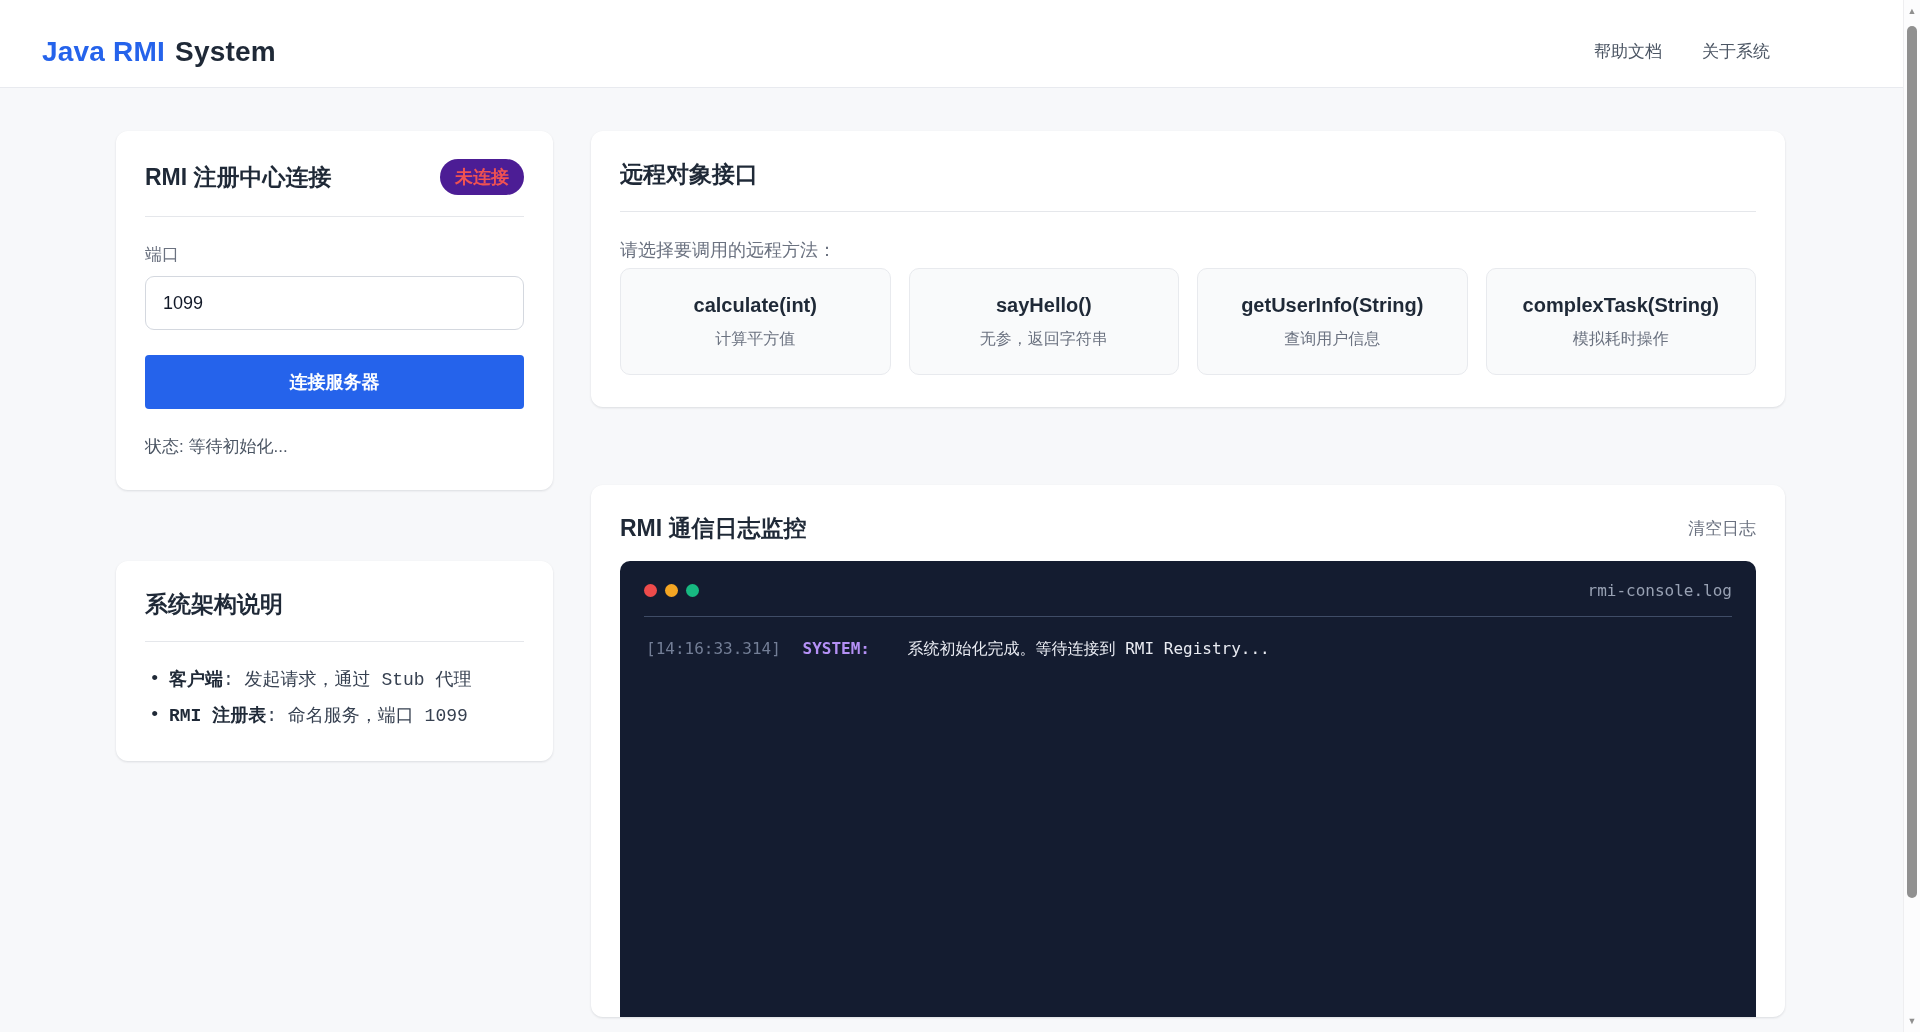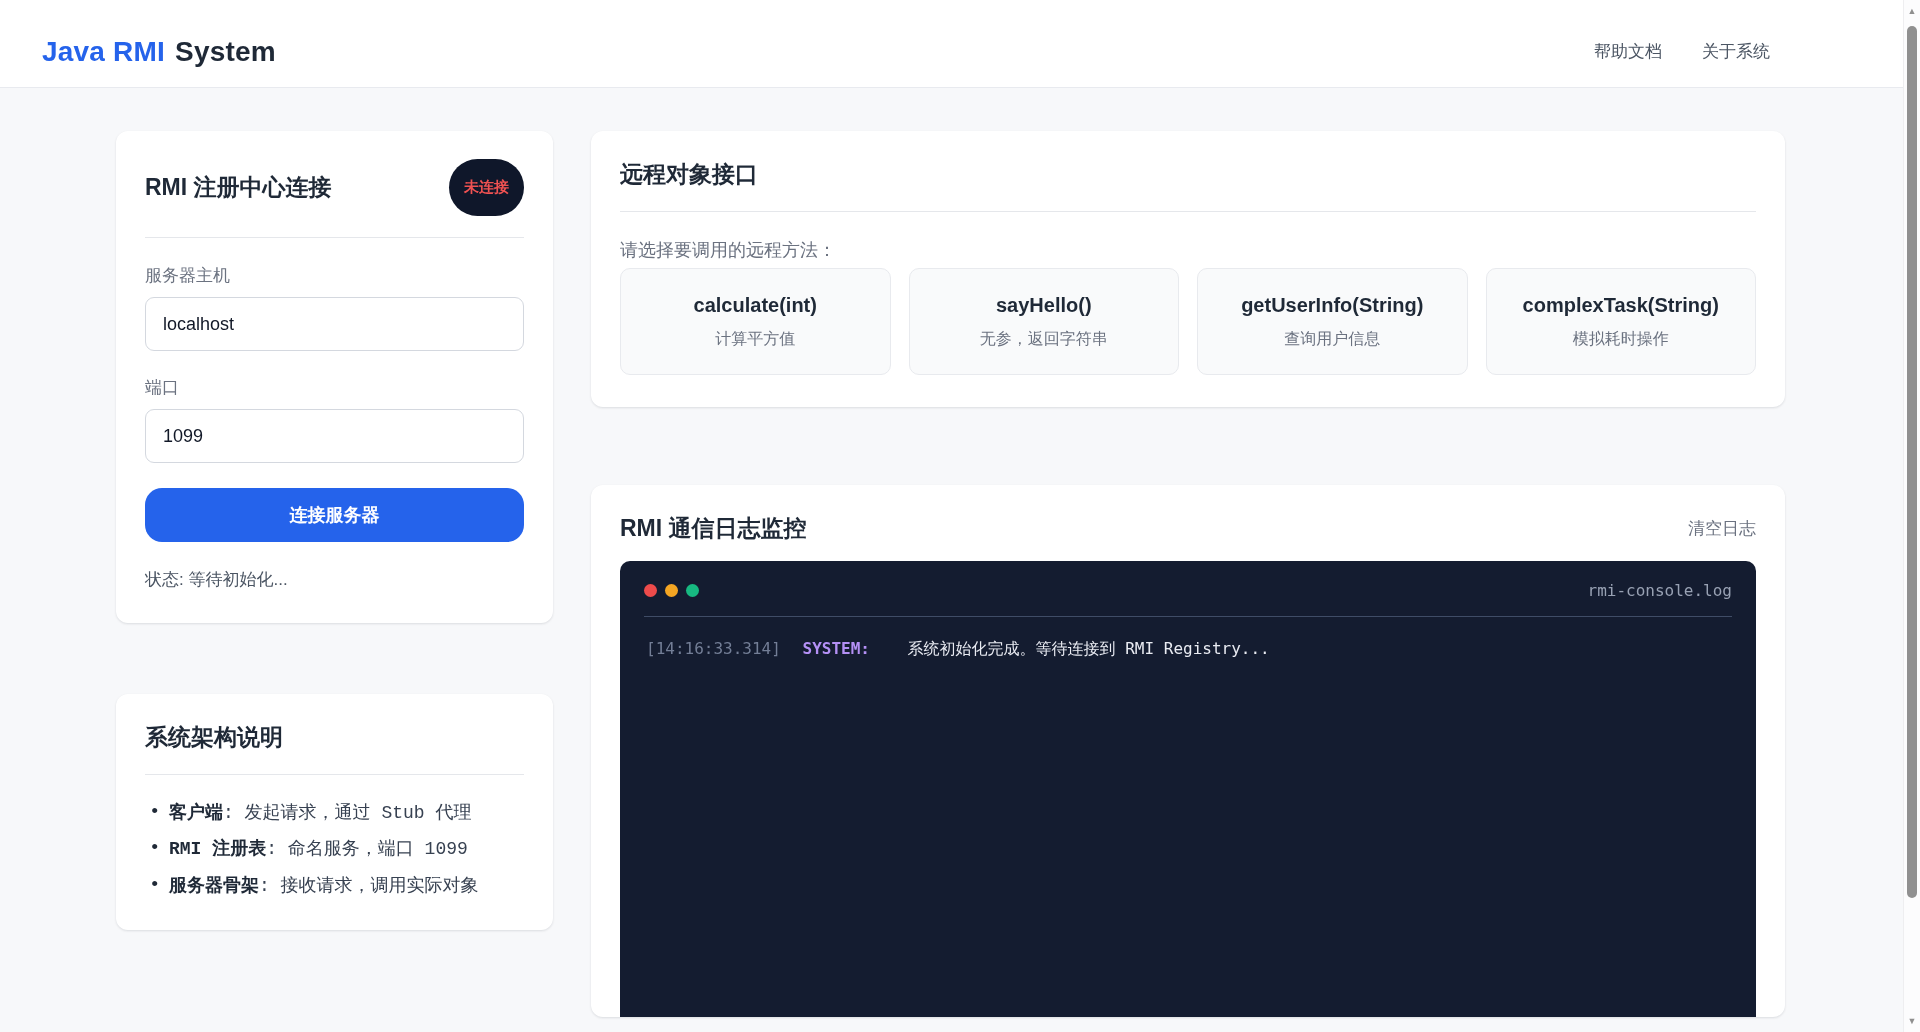--- a/index.html
+++ b/index.html
@@ -46,37 +46,37 @@
     padding: 28px 29px 32px 29px;
   }
   .card-title { font-size: 23px; font-weight: bold; color: #1f2937; }
   .card-head {
     display: flex; align-items: center; justify-content: space-between;
   }
   .divider { height: 1px; background: #e5e7eb; margin: 21px 0 26px 0; }
 
   
   .badge-disconnected {
-    background: #0f172a; color: #f05252;
-    font-size: 15px; font-weight: bold;
-    padding: 19px 15px; border-radius: 999px;
+    background: #4c1d95; color: #f05252;
+    font-size: 18px; font-weight: bold;
+    padding: 6px 15px; border-radius: 999px;
   }
   .field-label { font-size: 17px; color: #6b7280; margin-bottom: 10px; }
   .text-input {
     width: 100%; height: 54px;
     border: 1px solid #d4d8df; border-radius: 9px;
     padding: 0 17px; font-size: 18px; color: #111827;
     background: #ffffff; outline: none;
     font-family: "Liberation Sans", "DejaVu Sans", sans-serif;
   }
   .field-group { margin-bottom: 25px; }
   .btn-primary {
     width: 100%; height: 54px;
     background: #2563eb; color: #ffffff;
-    border: none; border-radius: 17px;
+    border: none; border-radius: 4px;
     font-size: 18px; font-weight: bold; cursor: pointer;
     font-family: "Liberation Sans", "DejaVu Sans", sans-serif;
   }
   .status-line { margin-top: 26px; font-size: 17px; color: #4b5563; }
 
   
   .arch-card { margin-top: 71px; }
   .arch-list { list-style: none; }
   .arch-list li {
     position: relative;
@@ -186,24 +186,20 @@
 
   <div class="col-left">
 
     <section class="card">
       <div class="card-head">
         <h2 class="card-title">RMI 注册中心连接</h2>
         <span class="badge-disconnected">未连接</span>
       </div>
       <div class="divider"></div>
 
-      <div class="field-group">
-        <div class="field-label">服务器主机</div>
-        <input class="text-input" type="text" value="localhost" style="">
-      </div>
 
       <div class="field-group">
         <div class="field-label">端口</div>
         <input class="text-input" type="text" value="1099" style="">
       </div>
 
       <button class="btn-primary">连接服务器</button>
 
       <div class="status-line">状态: 等待初始化...</div>
     </section>
@@ -211,23 +207,20 @@
     <section class="card arch-card">
       <h2 class="card-title">系统架构说明</h2>
       <div class="divider"></div>
       <ul class="arch-list">
         <li>
           <span class="arch-term">客户端</span><span>: 发起请求，通过 Stub 代理</span>
         </li>
         <li>
           <span class="arch-term">RMI 注册表</span><span>: 命名服务，端口 1099</span>
         </li>
-        <li>
-          <span class="arch-term">服务器骨架</span><span>: 接收请求，调用实际对象</span>
-        </li>
       </ul>
     </section>
   </div>
 
   <div class="col-right">
 
     <section class="card">
       <h2 class="card-title">远程对象接口</h2>
       <div class="divider"></div>
       <div class="methods-prompt">请选择要调用的远程方法：</div>

